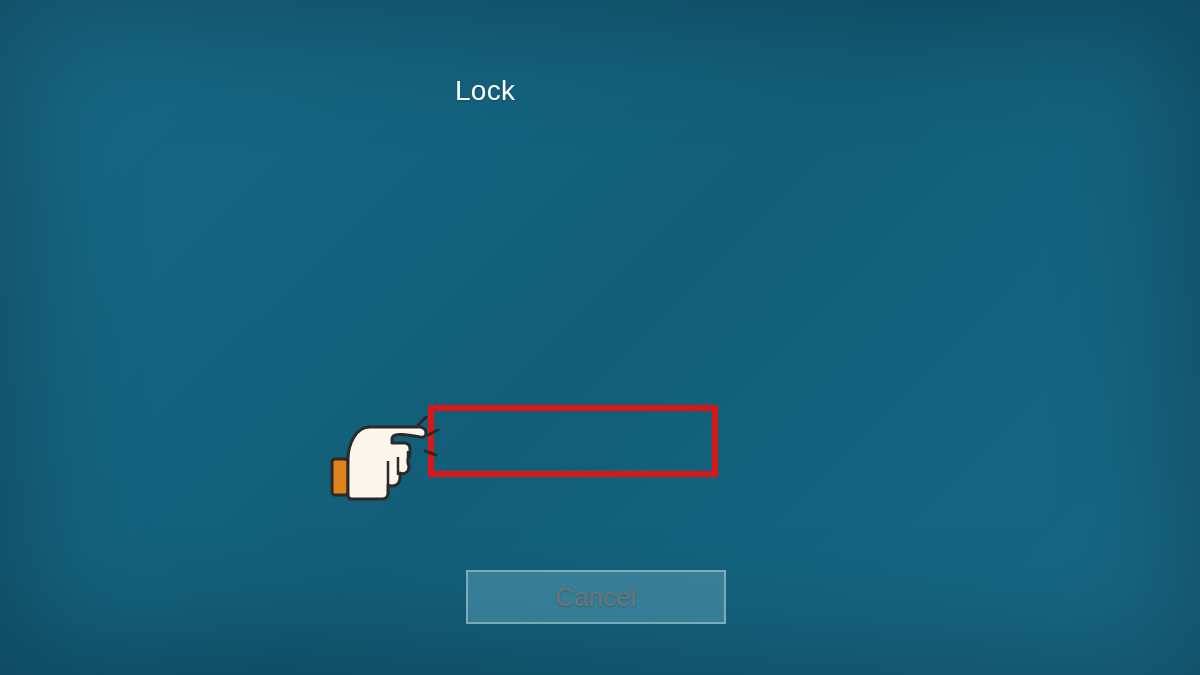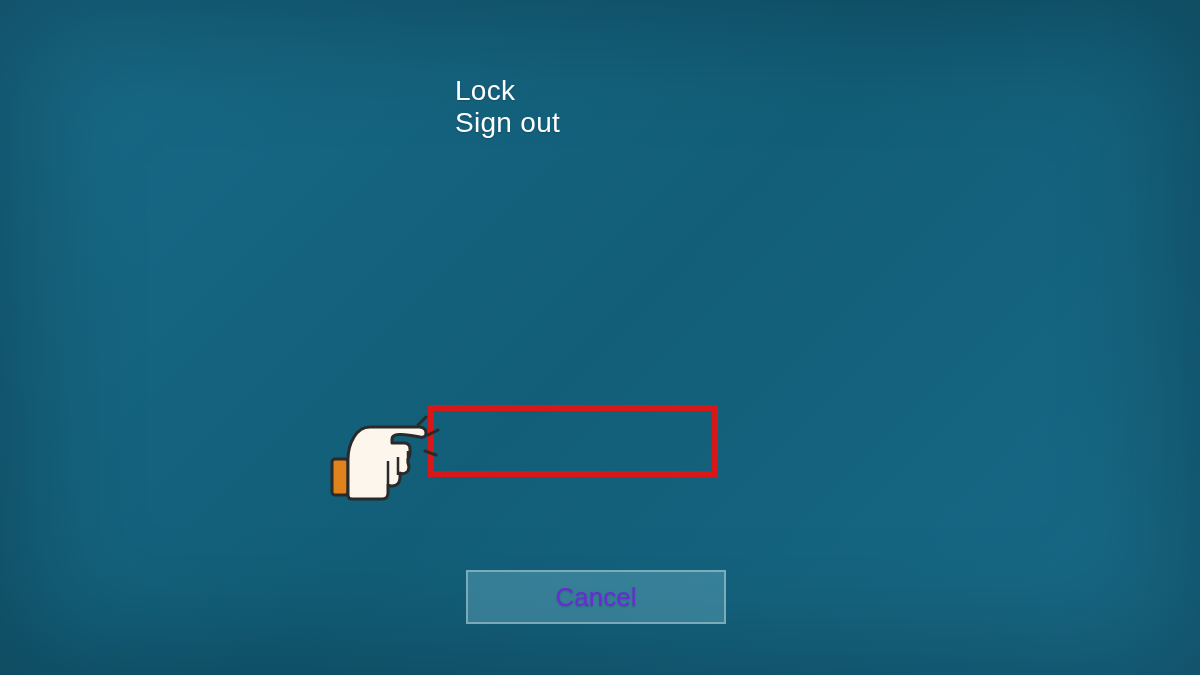--- a/index.html
+++ b/index.html
@@ -14,20 +14,21 @@
       font-family: 'Segoe UI', Tahoma, sans-serif;
       position: relative;
       overflow: hidden;
     }
     .security-menu {
       position: absolute;
       left: 455px;
       top: 75px;
       display: flex;
       flex-direction: column;
+      gap: 48px;
     }
     .menu-item {
       color: #ffffff;
       font-size: 28px;
       font-weight: 500;
       cursor: pointer;
       text-shadow: 0 1px 2px rgba(0,0,0,0.2);
       letter-spacing: 0.3px;
     }
     .highlight-box {
@@ -40,21 +41,21 @@
       pointer-events: none;
     }
     .cancel-button {
       position: absolute;
       left: 466px;
       top: 570px;
       width: 260px;
       height: 54px;
       background: rgba(120,190,210,0.35);
       border: 2px solid rgba(255,255,255,0.35);
-      color: #6d28d9;
+      color: #737373;
       font-size: 26px;
       font-weight: 500;
       font-family: inherit;
       display: flex;
       align-items: center;
       justify-content: center;
       cursor: pointer;
       text-shadow: 0 1px 2px rgba(0,0,0,0.2);
     }
     .pointer-hand {
@@ -72,21 +73,20 @@
       pointer-events: none;
     }
   </style>
 </head>
 <body>
 
 <div class="vignette"></div>
 
 <div class="security-menu">
   <div class="menu-item">Lock</div>
-  <div class="menu-item">Sign out</div>
 </div>
 
 <div class="highlight-box"></div>
 
 <div class="pointer-hand">
   <svg viewBox="0 0 110 100" xmlns="http://www.w3.org/2000/svg">
 
     <line x1="88" y1="10" x2="96" y2="2" stroke="#2a2a2a" stroke-width="3" stroke-linecap="round"></line>
     <line x1="98" y1="20" x2="108" y2="15" stroke="#2a2a2a" stroke-width="3" stroke-linecap="round"></line>
     <line x1="95" y1="36" x2="106" y2="40" stroke="#2a2a2a" stroke-width="3" stroke-linecap="round"></line>

